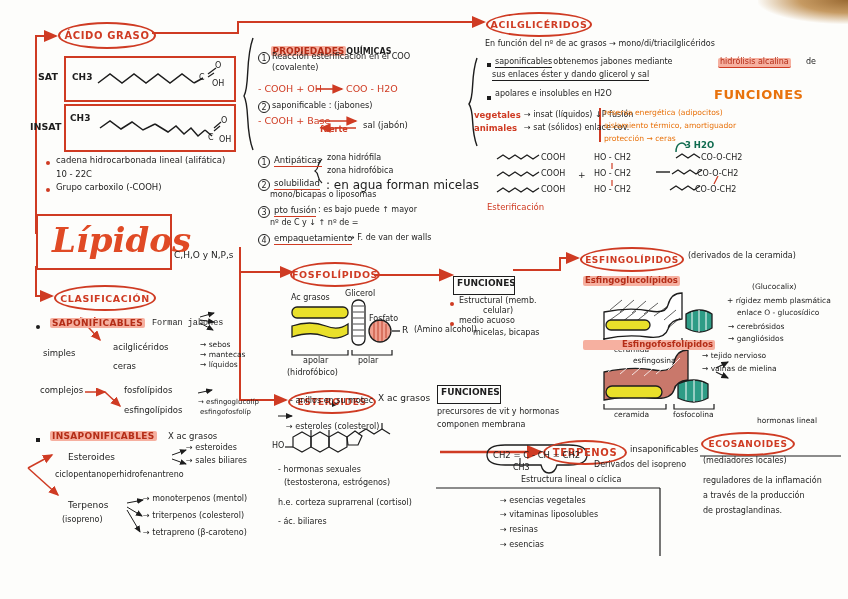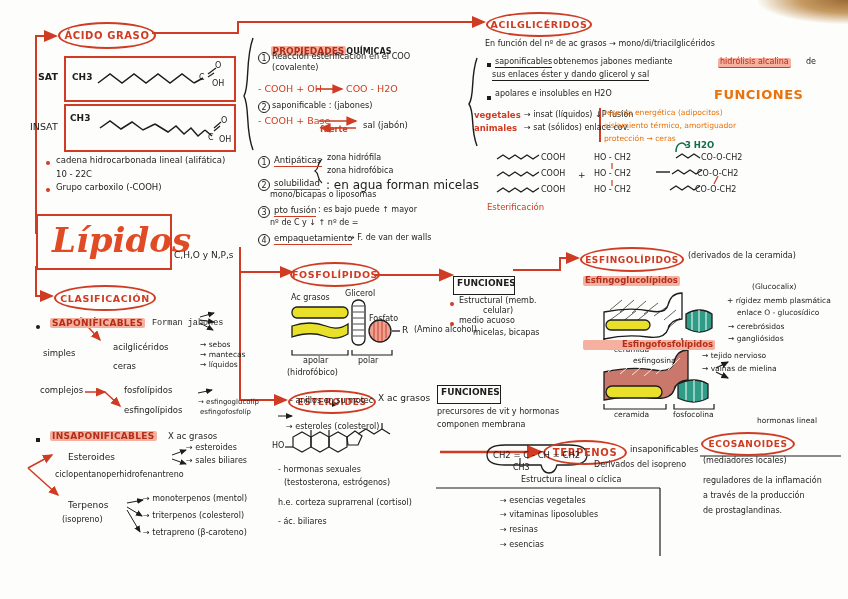--- a/index.html
+++ b/index.html
@@ -271,21 +271,21 @@
 
   <div class="title" style="left:52px;top:220px;font-size:34px;">Lípidos</div>
   <div class="t blk" style="left:174px;top:250px;font-size:9px;">C,H,O y N,P,s</div>
 
   <div class="t blk" style="left:38px;top:72px;font-size:9.5px;font-weight:bold;">SAT</div>
   <div class="t blk" style="left:72px;top:72px;font-size:9px;font-weight:bold;">CH3</div>
   <div class="t blk" style="left:199px;top:74px;font-size:8px;">C</div>
   <div class="t blk" style="left:215px;top:62px;font-size:8px;">O</div>
   <div class="t blk" style="left:212px;top:80px;font-size:8px;">OH</div>
 
-  <div class="t blk" style="left:30px;top:122px;font-size:9.5px;font-weight:normal;">INSAT</div>
+  <div class="t blk" style="left:30px;top:122px;font-size:9.5px;font-weight:bold;">INSAT</div>
   <div class="t blk" style="left:70px;top:113px;font-size:9px;font-weight:bold;">CH3</div>
   <div class="t blk" style="left:208px;top:134px;font-size:8px;">C</div>
   <div class="t blk" style="left:221px;top:117px;font-size:8px;">O</div>
   <div class="t blk" style="left:219px;top:136px;font-size:8px;">OH</div>
 
   <div class="rdot" style="left:46px;top:161px;"></div>
   <div class="t blk" style="left:56px;top:156px;font-size:8.5px;">cadena hidrocarbonada lineal (alifática)</div>
   <div class="t blk" style="left:56px;top:170px;font-size:8.5px;">10 - 22C</div>
   <div class="rdot" style="left:46px;top:188px;"></div>
   <div class="t blk" style="left:56px;top:183px;font-size:8.5px;">Grupo carboxilo (-COOH)</div>

